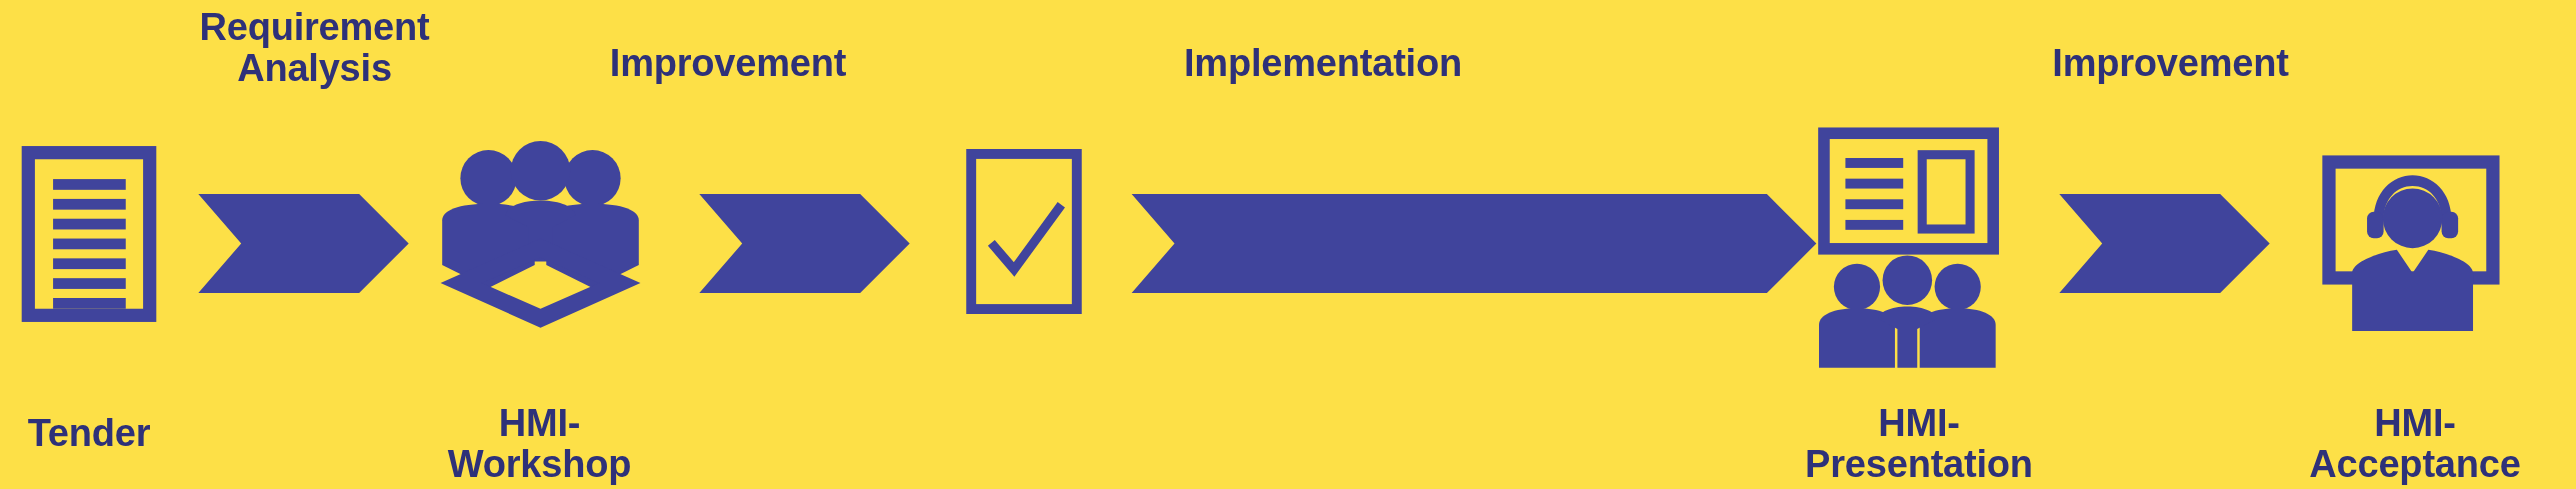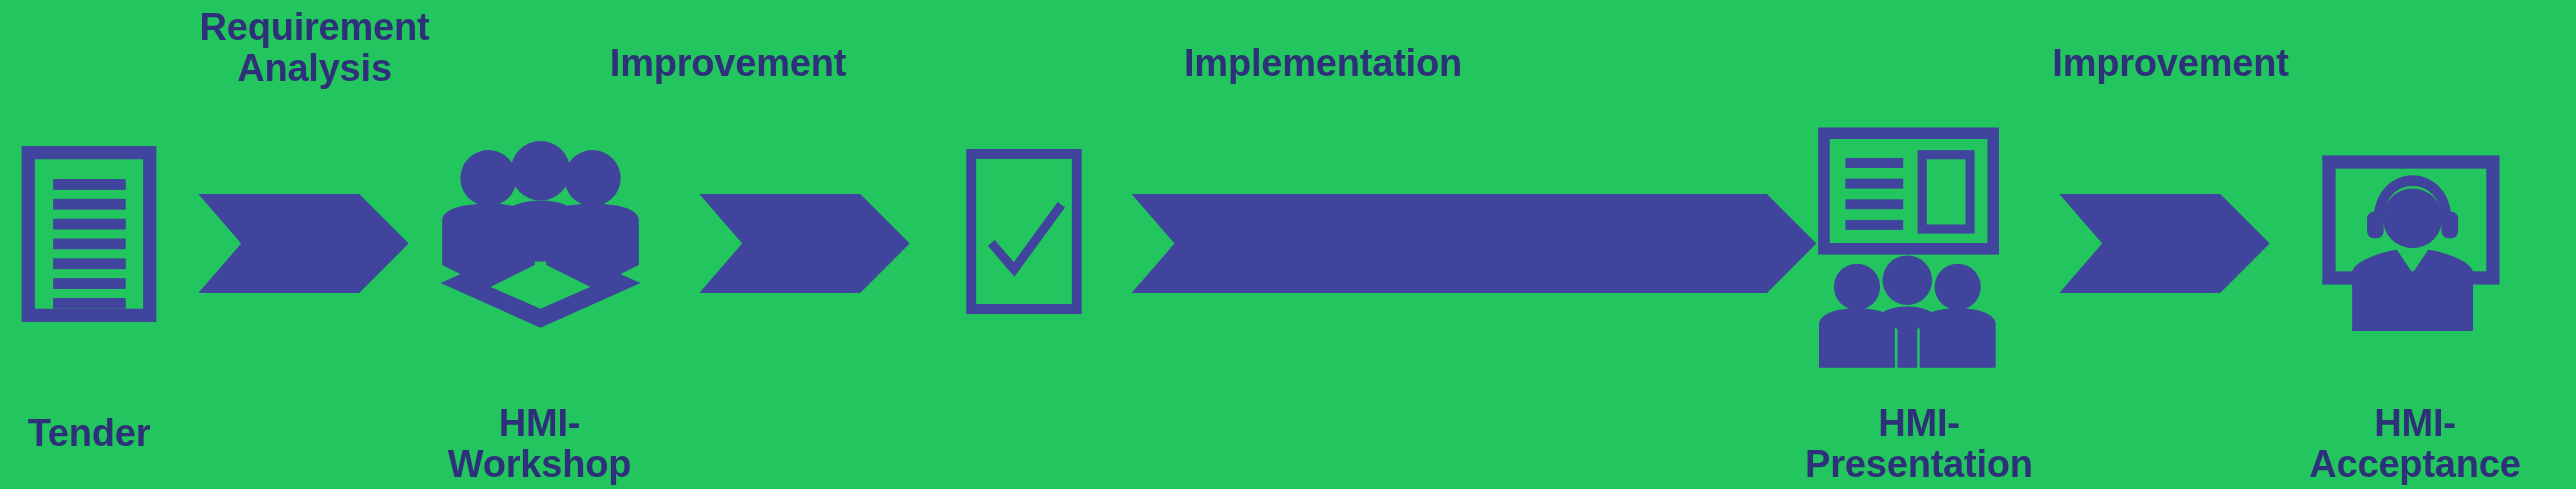--- a/index.html
+++ b/index.html
@@ -7,21 +7,21 @@
     padding: 0;
     background: #ffffff;
   }
   body {
     font-family: "Liberation Sans", sans-serif;
   }
   #diagram {
     position: relative;
     width: 2576px;
     height: 490px;
-    background: #22c55e;
+    background: #fde047;
     overflow: hidden;
   }
 
   
   .label {
     position: absolute;
     color: #2E3179;
     font-family: "Liberation Sans", sans-serif;
     font-weight: bold;
     font-size: 38px;

